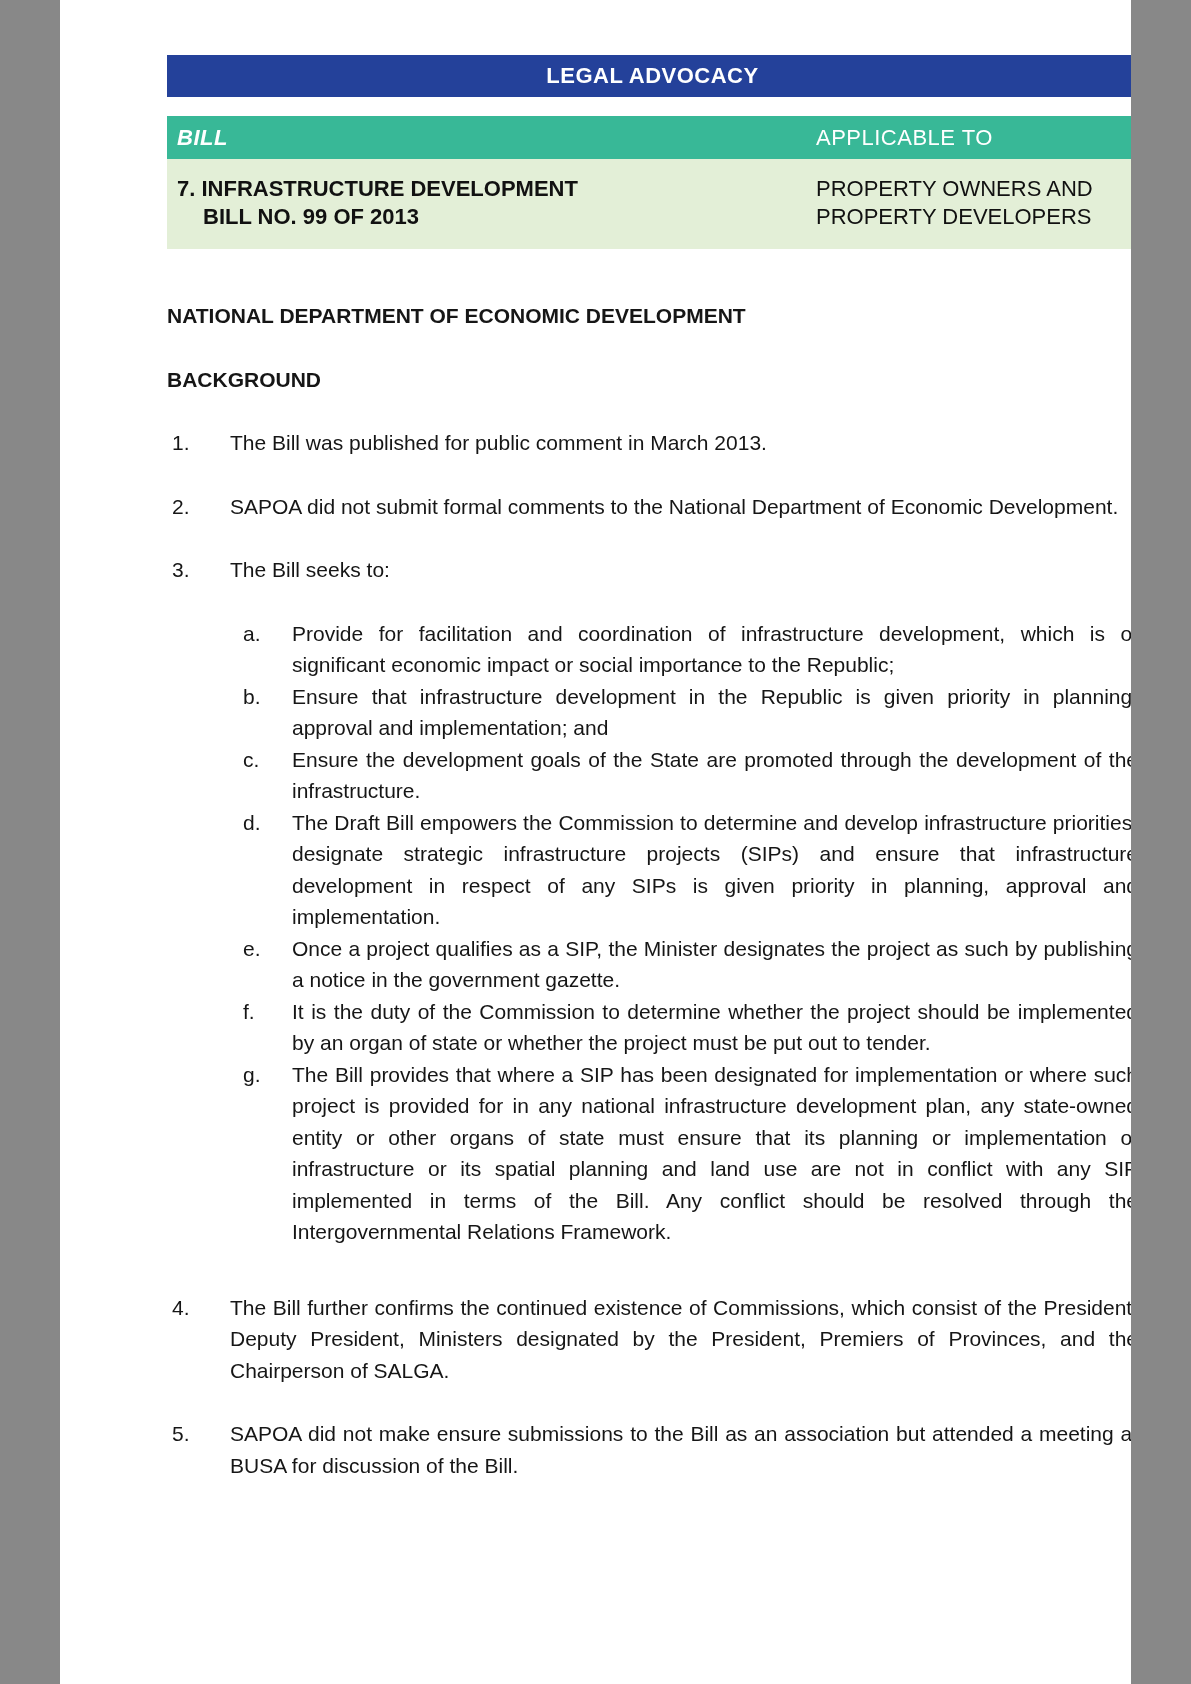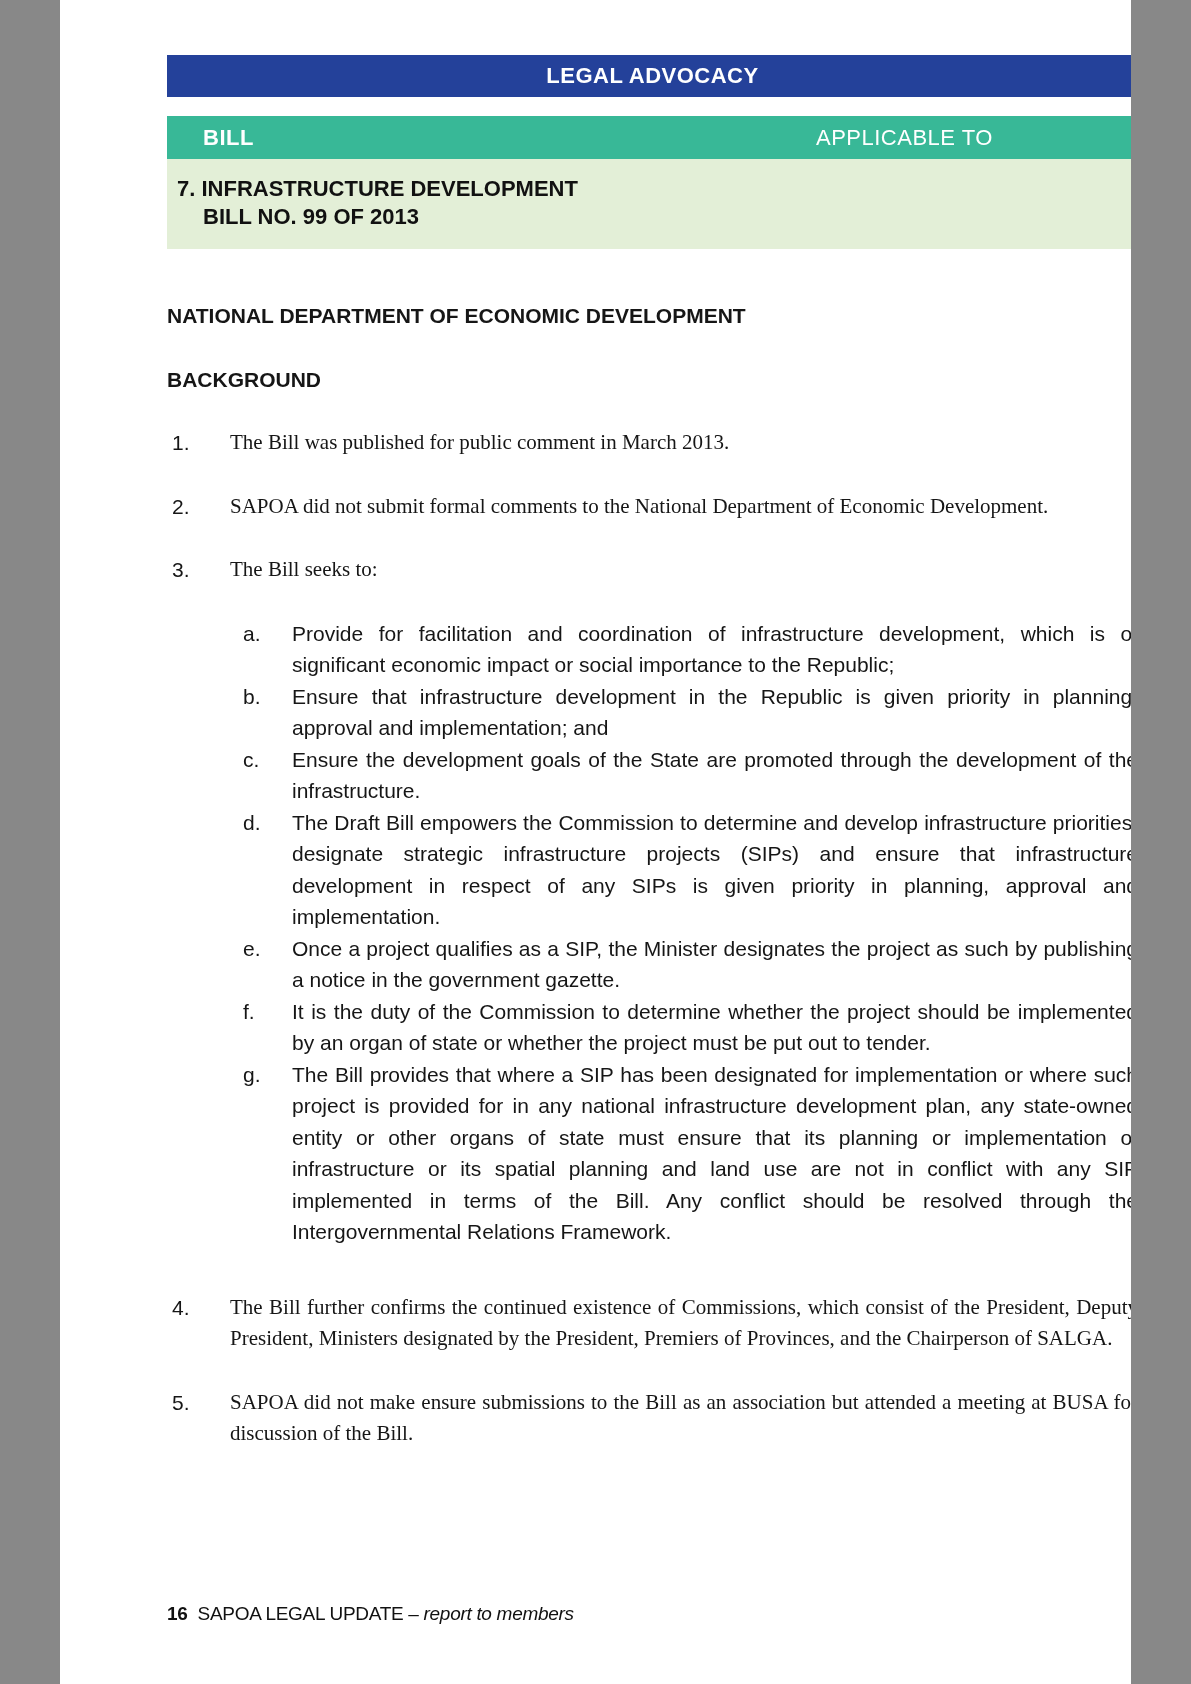--- a/index.html
+++ b/index.html
@@ -38,21 +38,22 @@
     height: 43px;
     background: var(--header-green, #38B897);
     display: flex;
     align-items: center;
   }
   .table-header .col-left {
     color: #ffffff;
     font-weight: bold;
     font-size: 22px;
     letter-spacing: 0.5px;
-    padding-left: 36px;
+    padding-left: 10px;
+    font-style: italic;
   }
   .table-header .col-right {
     position: absolute;
     left: 649px;
     color: #ffffff;
     font-weight: normal;
     font-size: 22px;
     letter-spacing: 0.5px;
   }
   .bill-row {
@@ -86,21 +87,21 @@
   .subheading {
     font-weight: bold;
     margin: 0 0 32px 0;
   }
   .item {
     display: flex;
     padding-left: 5px;
     margin-bottom: 32px;
   }
   .item .num { width: 58px; flex: none; }
-  .item .itext { width: 908px; text-align: justify; font-family: Liberation Serif, serif; }
+  .item .itext { width: 908px; text-align: justify; }
   .sublist { margin-top: 32px; margin-bottom: 44px; }
   .subitem { display: flex; margin-left: 76px; }
   .subitem .letter { width: 49px; flex: none; }
   .subitem .stext { width: 846px; text-align: justify; }
   .footer {
     position: absolute;
     left: 107px;
     top: 1603px;
     font-size: 19px;
     letter-spacing: -0.3px;
@@ -122,20 +123,24 @@
     <div class="table-header">
       <span class="col-left">BILL</span>
       <span class="col-right">APPLICABLE TO</span>
     </div>
 
     <div class="bill-row">
       <div class="bill-title">
         <div>7. INFRASTRUCTURE DEVELOPMENT</div>
         <div class="line2">BILL NO. 99 OF 2013</div>
       </div>
+      <div class="applicable-cell">
+        <div>PROPERTY OWNERS AND</div>
+        <div>PROPERTY DEVELOPERS</div>
+      </div>
     </div>
 
     <div class="body-text">
       <div class="heading">NATIONAL DEPARTMENT OF ECONOMIC DEVELOPMENT</div>
       <div class="subheading">BACKGROUND</div>
 
       <div class="item">
         <span class="num">1.</span>
         <span class="itext">The Bill was published for public comment in March 2013.</span>
       </div>
@@ -186,17 +191,13 @@
         <span class="itext">The Bill further confirms the continued existence of Commissions, which consist of the President, Deputy President, Ministers designated by the President, Premiers of Provinces, and the Chairperson of SALGA.</span>
       </div>
 
       <div class="item">
         <span class="num">5.</span>
         <span class="itext">SAPOA did not make ensure submissions to the Bill as an association but attended a meeting at BUSA for discussion of the Bill.</span>
       </div>
     </div>
   </div>
 
-  <div class="footer">
-    <span class="pgnum">16</span><span>SAPOA LEGAL UPDATE –</span>
-    <span class="tagline">report to members</span>
-  </div>
 </div>
 
 </body></html>

